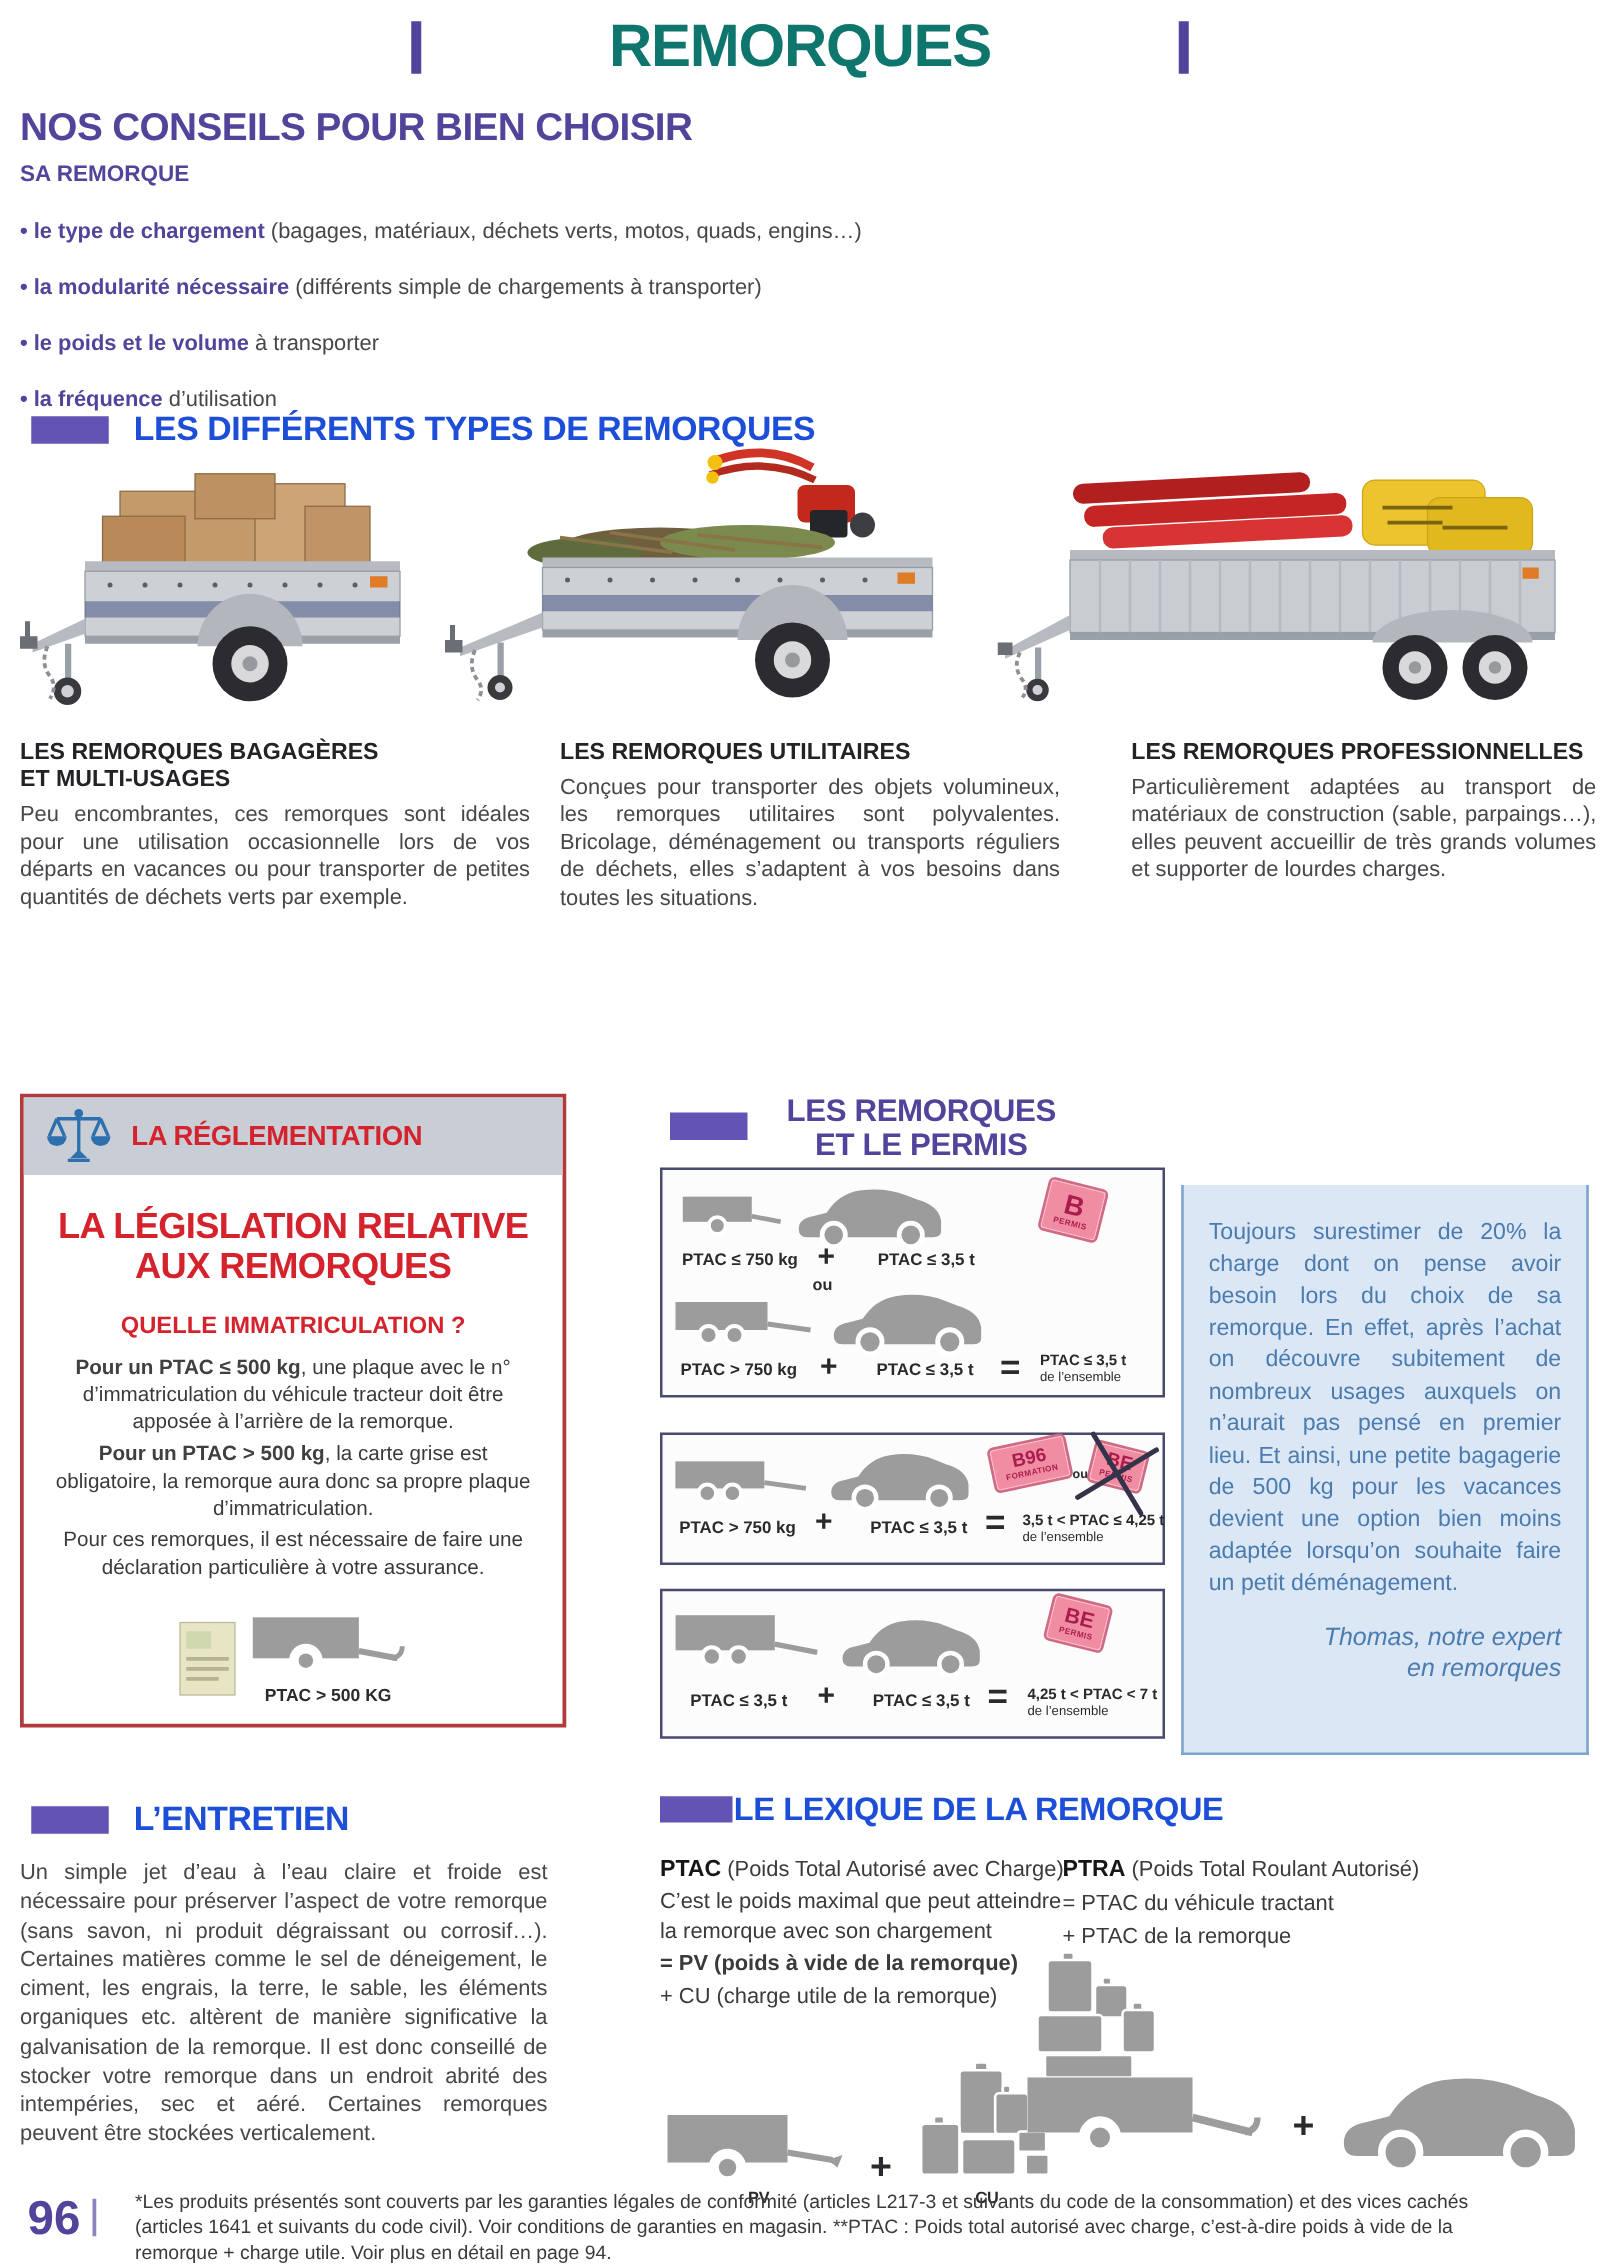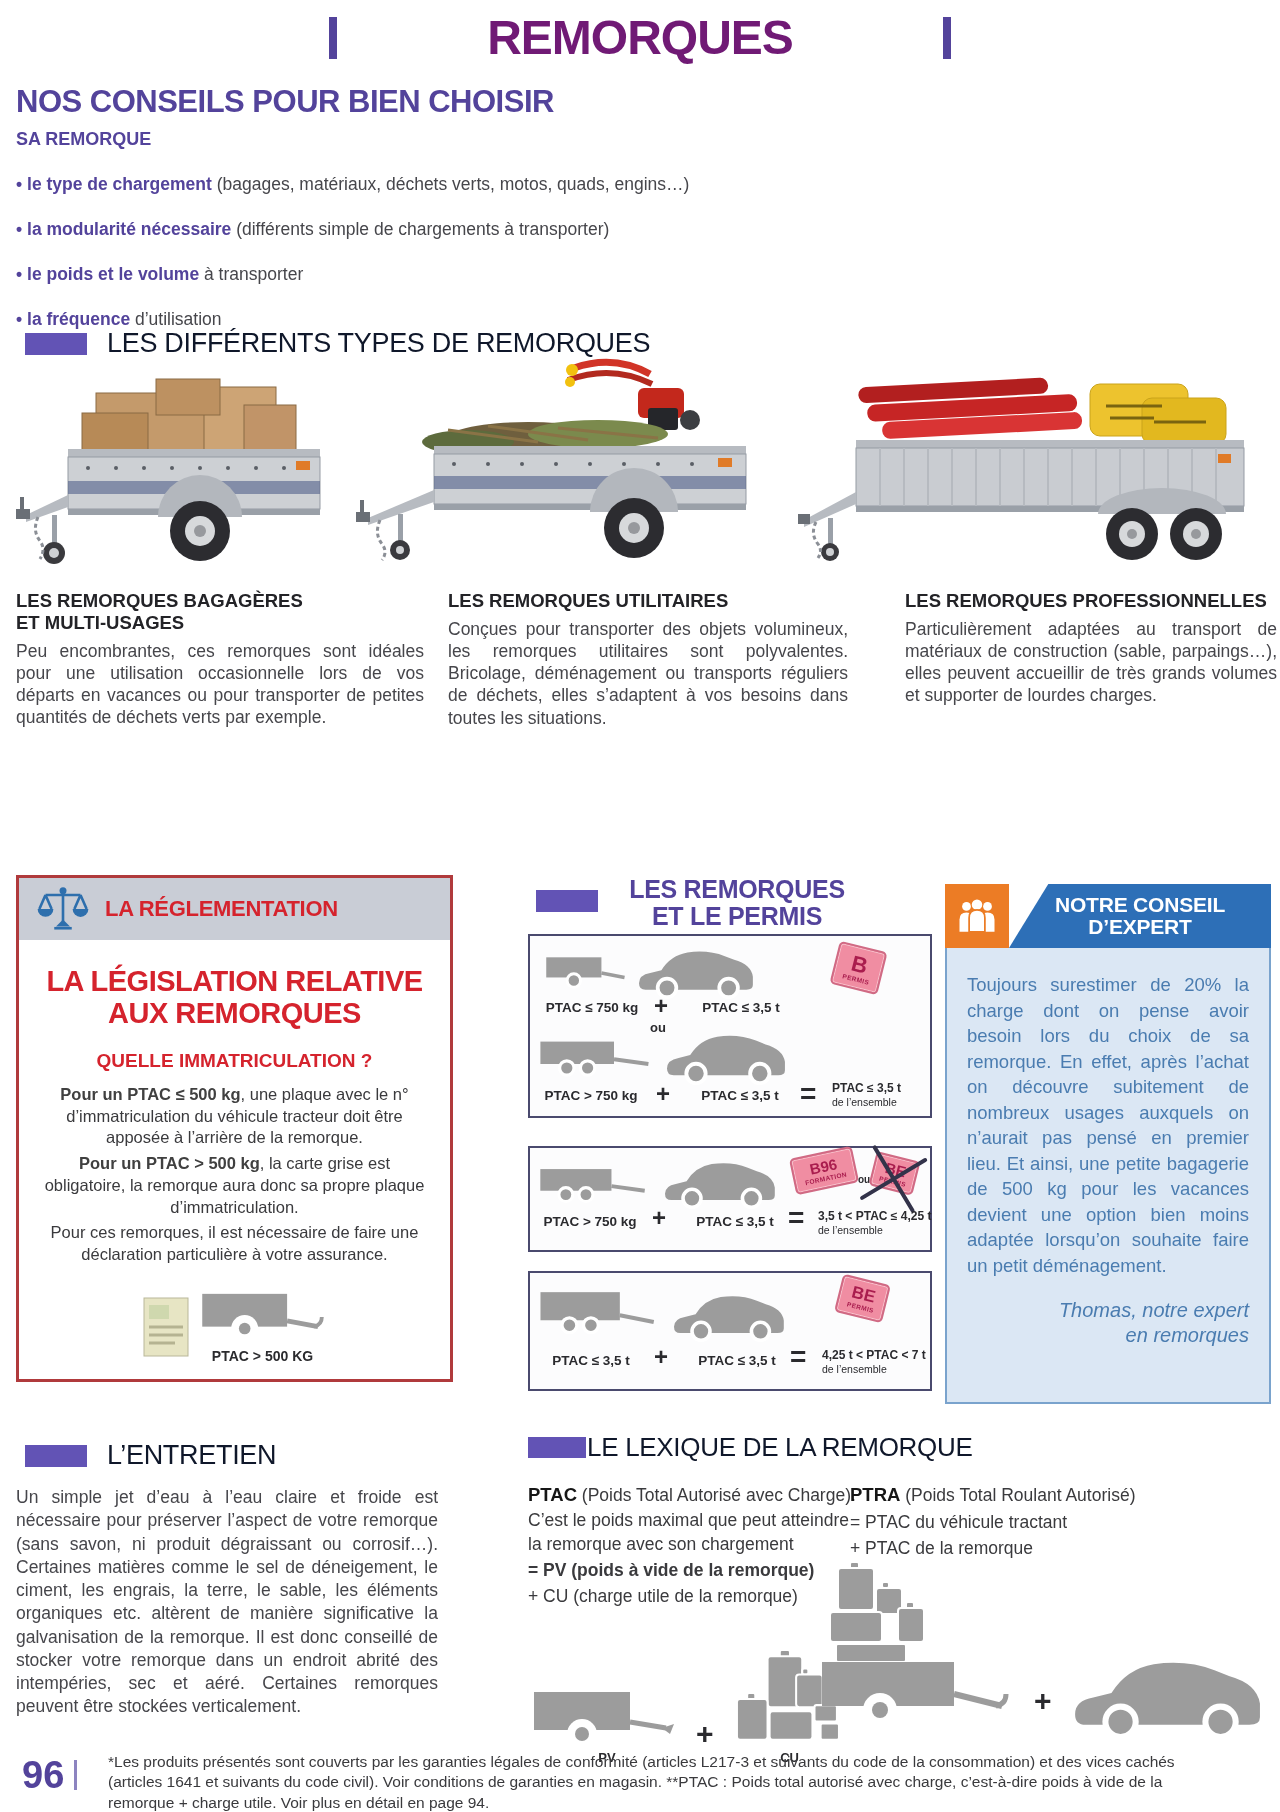--- a/index.html
+++ b/index.html
@@ -2,31 +2,31 @@
 <html><head>
 <meta charset="utf-8">
 <style>
   html,body{margin:0;padding:0;background:#9a9a9a;}
   #page{position:relative;width:1280px;height:1812px;background:#ffffff;overflow:hidden;
         font-family:"Liberation Sans",sans-serif;color:#46464b;}
   .abs{position:absolute;}
   
   .hdr{top:10px;left:0;width:100%;display:flex;justify-content:center;align-items:center;gap:150px;}
   .hbar{width:8px;height:42px;background:#53439b;}
-  .htitle{font-size:48px;font-weight:bold;color:#701a75;letter-spacing:-1px;text-align:right;}
+  .htitle{font-size:48px;font-weight:bold;color:#0f766e;letter-spacing:-1px;text-align:right;}
   
   .h1{font-size:31px;font-weight:bold;color:#53439b;letter-spacing:-0.5px;}
   .sub{font-size:18px;font-weight:bold;color:#53439b;margin-top:9px;}
   .lead{font-size:17.5px;margin-top:10px;}
   .bullet{font-size:17.5px;margin-top:24px;}
   .bullet .bd{color:#53439b;font-weight:bold;}
   
   .sec{display:flex;align-items:center;gap:20px;}
   .marker{background:#6253b5;width:62px;height:22px;flex:0 0 auto;}
-  .sec-t{font-size:27px;font-weight:normal;color:#0f172a;letter-spacing:-0.3px;white-space:nowrap;}
+  .sec-t{font-size:27px;font-weight:bold;color:#1d4ed8;letter-spacing:-0.3px;white-space:nowrap;}
   
   .tc-title{font-size:18.5px;font-weight:bold;color:#232327;line-height:1.18;}
   .tc-text{font-size:17.5px;line-height:1.27;text-align:justify;margin-top:6px;}
   
   .reg{border:3px solid #b03a3c;background:#fff;box-sizing:border-box;}
   .reg-head{height:62px;background:#c9cdd6;display:flex;align-items:center;gap:14px;padding:0 16px;}
   .reg-head-t{font-size:22px;font-weight:bold;color:#d5232d;letter-spacing:-0.3px;}
   .reg-t{margin-top:26px;text-align:center;font-size:29px;font-weight:bold;color:#d5232d;line-height:1.1;letter-spacing:-0.5px;}
   .reg-q{margin-top:20px;text-align:center;font-size:19px;font-weight:bold;color:#d5232d;}
   .reg-p{margin:12px 24px 0;text-align:center;font-size:16.5px;line-height:1.32;color:#3a3a3d;}
@@ -381,36 +381,20 @@
       <div class="pl" style="left:152px;top:80px;width:110px;">PTAC ≤ 3,5 t</div>
       <div class="eq" style="left:260px;top:70px;">=</div>
       <div class="res" style="left:292px;top:76px;width:106px;">
         <div class="res1">4,25 t &lt; PTAC &lt; 7 t</div>
         <div class="res2">de l’ensemble</div>
       </div>
     </div>
   </div>
 
   <div class="abs exp" style="left:945px;top:884px;width:326px;height:520px;">
-    <div class="exp-head">
-      <div class="exp-ico">
-        <svg width="42" height="38" viewBox="0 0 48 40" fill="#fff">
-          <circle cx="12" cy="9" r="5"></circle>
-            <circle cx="36" cy="9" r="5"></circle>
-            <circle cx="24" cy="7" r="6"></circle>
-          <path d="M4 38 V24 Q4 16 12 16 Q20 16 20 24 V38 Z"></path>
-          <path d="M28 38 V24 Q28 16 36 16 Q44 16 44 24 V38 Z"></path>
-          <path d="M15 38 V22 Q15 13 24 13 Q33 13 33 22 V38 Z" stroke="#ec7c25" stroke-width="2"></path>
-        </svg>
-      </div>
-      <div class="exp-banner">
-        <div>NOTRE CONSEIL</div>
-        <div>D’EXPERT</div>
-      </div>
-    </div>
     <div class="exp-body">
       <div class="exp-text">Toujours surestimer de 20% la charge dont on pense avoir besoin lors du choix de sa remorque. En effet, après l’achat on découvre subitement de nombreux usages auxquels on n’aurait pas pensé en premier lieu. Et ainsi, une petite bagagerie de 500 kg pour les vacances devient une option bien moins adaptée lorsqu’on souhaite faire un petit déménagement.</div>
       <div class="exp-sig">
         <div>Thomas, notre expert</div>
         <div>en remorques</div>
       </div>
     </div>
   </div>
 
   <div class="abs sec" style="left:25px;top:1440px;">

